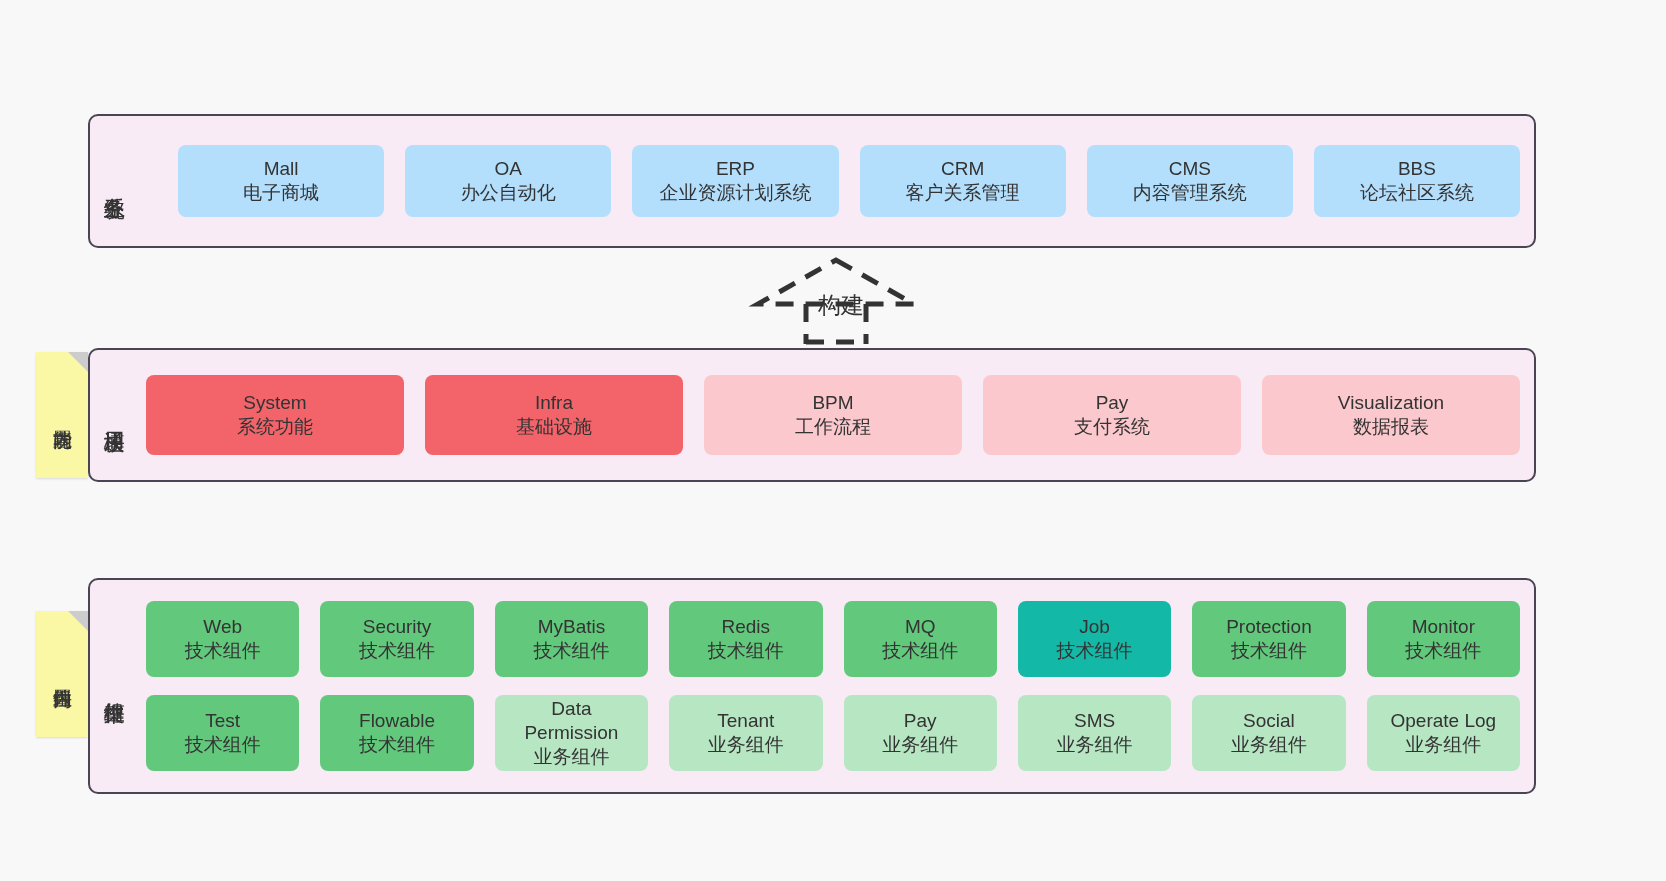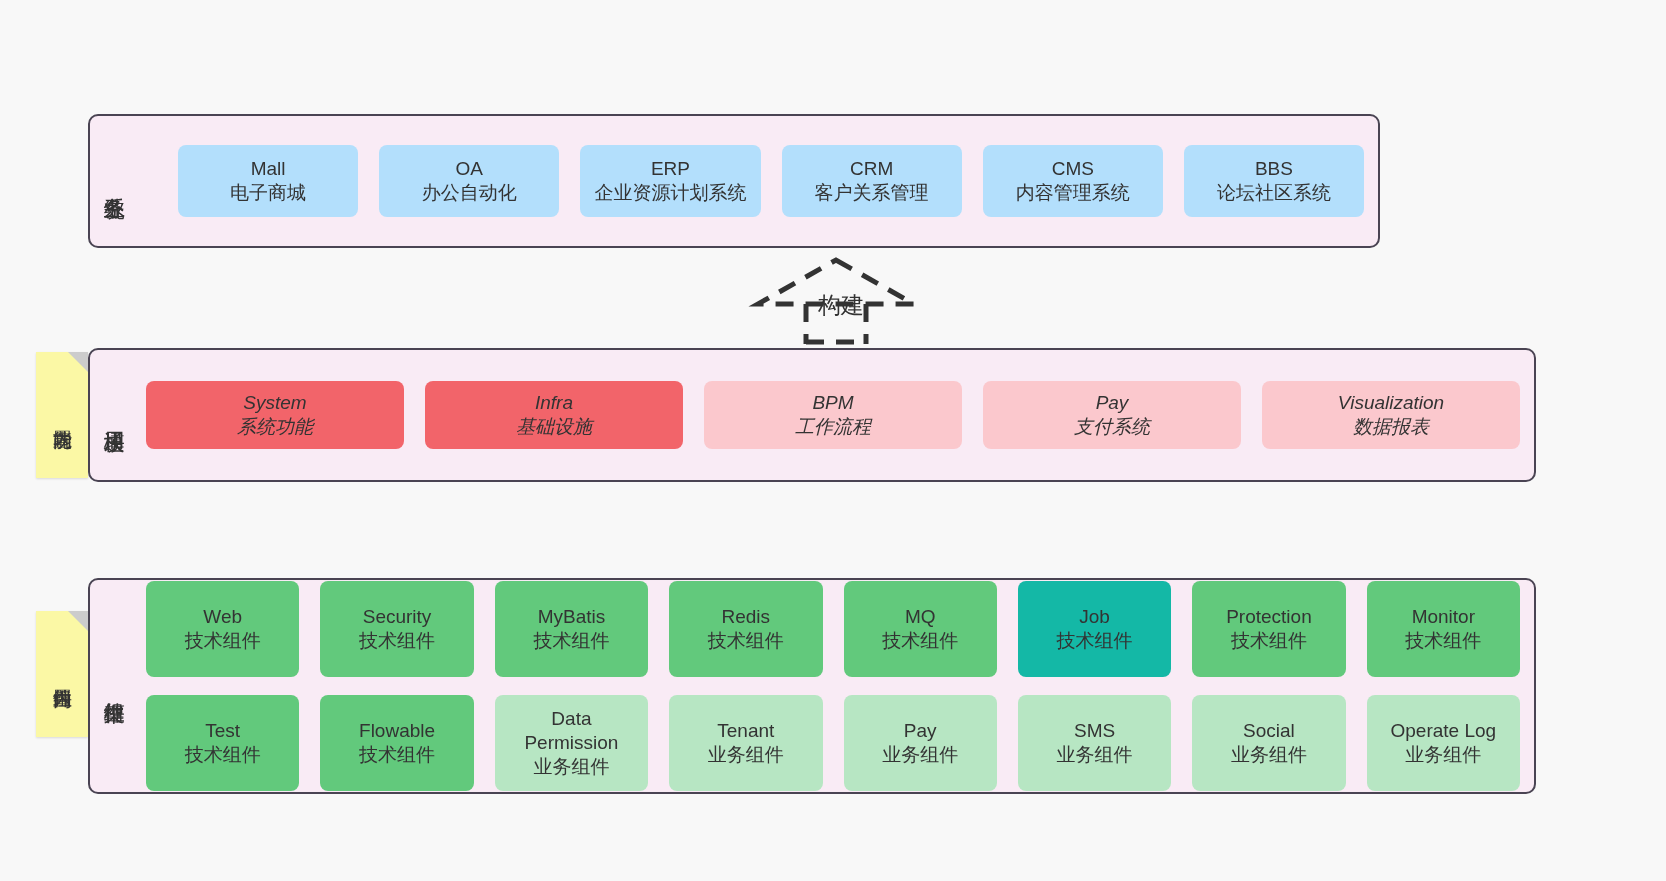--- a/index.html
+++ b/index.html
@@ -63,29 +63,29 @@
     line-height:1.28;
     color:#333;
     box-sizing:border-box;
     padding:6px 8px;
     user-select:none;
   }
   .card .t1{white-space:normal;}
   .card .t2{white-space:nowrap;}
 
   
-  #layer-business{left:88px;top:114px;width:1292px;height:134px;gap:32px;}
+  #layer-business{left:88px;top:114px;width:1448px;height:134px;gap:32px;}
   #layer-business .layer-body{padding-top:0;}
   #layer-business .card{height:72px;}
 
   #layer-common{left:88px;top:348px;width:1448px;height:134px;}
-  #layer-common .card{height:68px;font-style:italic;}
+  #layer-common .card{height:80px;}
 
   #layer-framework{left:88px;top:578px;width:1448px;height:216px;}
-  #layer-framework .card{height:96px;}
+  #layer-framework .card{height:76px;}
 
   
   .note{
     position:absolute;
     width:52px;
     background:#fbf8a5;
     box-sizing:border-box;
     display:flex;
     align-items:center;
     justify-content:center;

